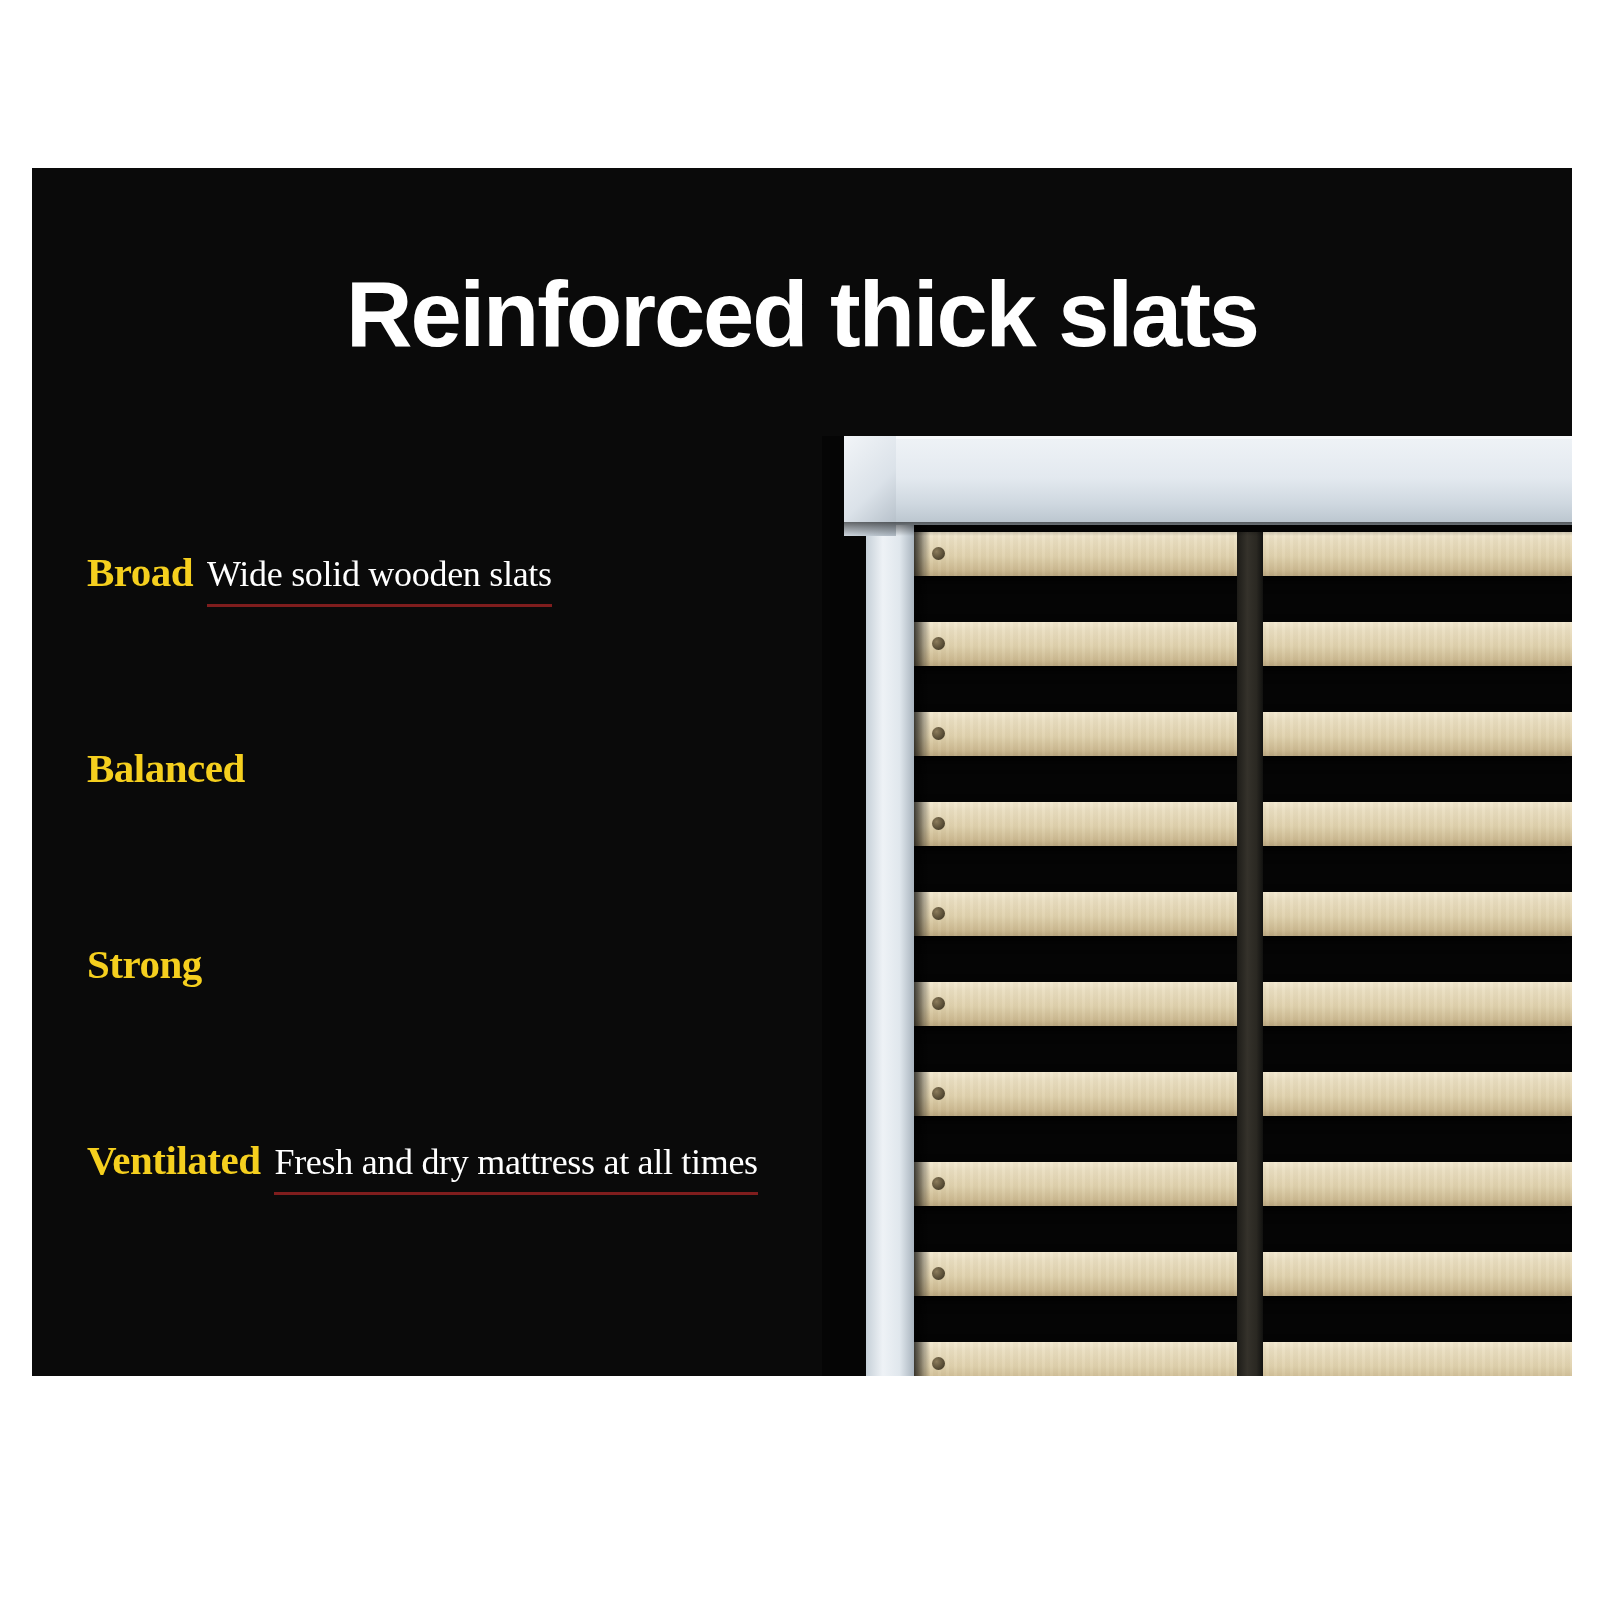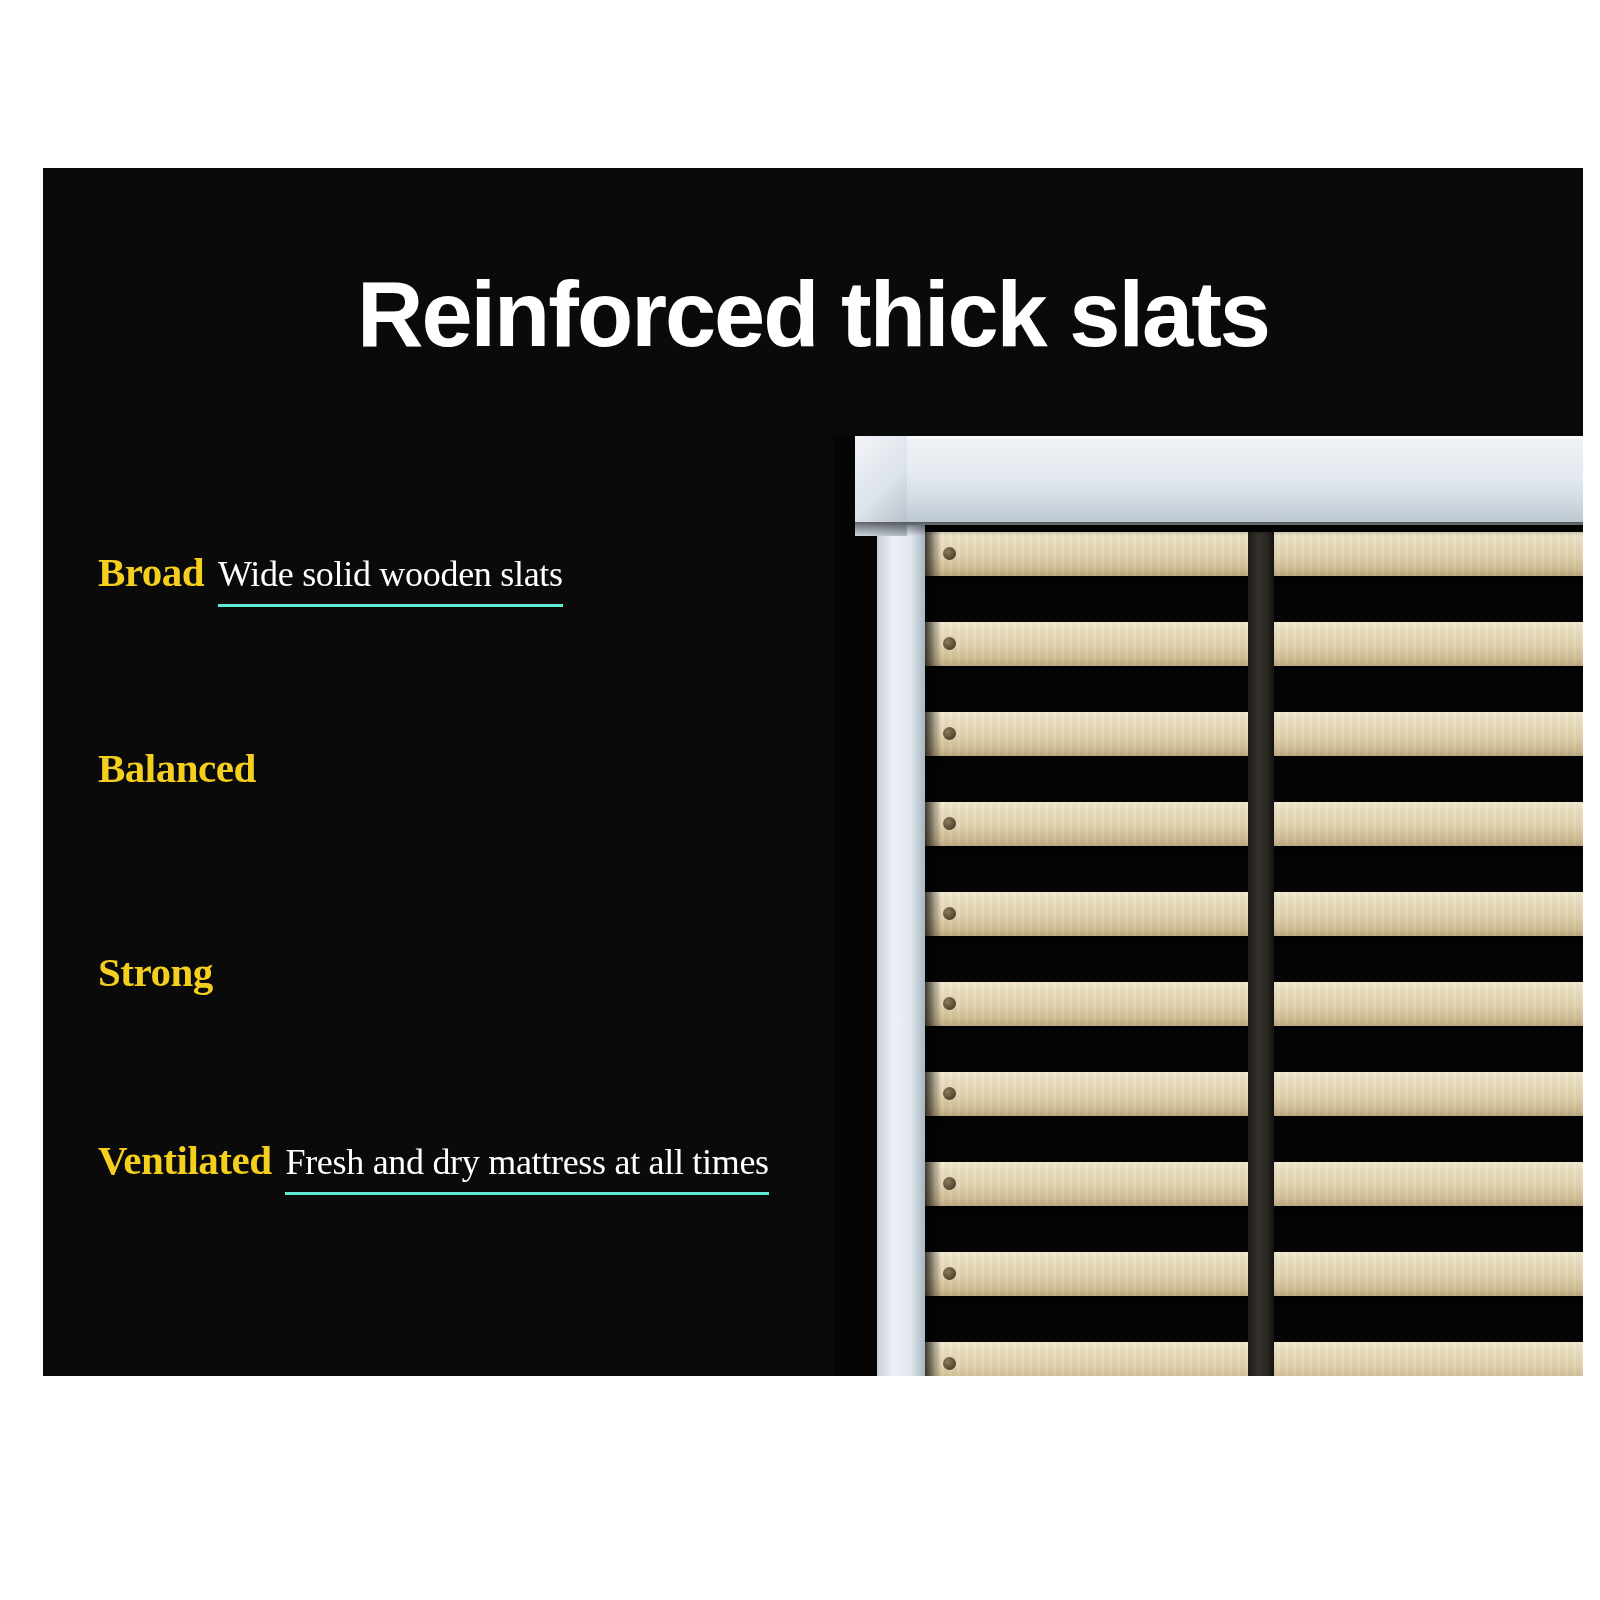--- a/index.html
+++ b/index.html
@@ -18,21 +18,21 @@
   #page {
     position: relative;
     width: 1600px;
     height: 1600px;
     background: #ffffff;
   }
 
   
   #panel {
     position: absolute;
-    left: 43px;
+    left: 32px;
     top: 168px;
     width: 1540px;
     height: 1208px;
     background: #0a0a0a;
     overflow: hidden;
   }
 
   
   #headline {
     position: absolute;
@@ -64,21 +64,21 @@
     font-family: Liberation Serif, serif;
   }
   .feature-term {
     color: #f5cf1e;
     font-size: 41px;
     font-weight: bold;
     letter-spacing: -0.5px;
   }
   .feature-desc-wrap {
     margin-left: 14px;
-    border-bottom: 3px solid #5eead4;
+    border-bottom: 3px solid #7f1d1d;
     padding-bottom: 9px;
   }
   .feature-desc {
     color: #ffffff;
     font-size: 36px;
     font-weight: normal;
     letter-spacing: -0.3px;
   }
 
   
@@ -219,21 +219,21 @@
         <span class="feature-term">Broad</span>
         <span class="feature-desc-wrap">
           <span class="feature-desc">Wide solid wooden slats</span>
         </span>
       </div>
 
       <div class="feature" style="top:196px;">
         <span class="feature-term">Balanced</span>
       </div>
 
-      <div class="feature" style="top:392px;margin-top:8px;">
+      <div class="feature" style="top:392px;">
         <span class="feature-term">Strong</span>
       </div>
 
       <div class="feature" style="top:588px;">
         <span class="feature-term">Ventilated</span>
         <span class="feature-desc-wrap">
           <span class="feature-desc">Fresh and dry mattress at all times</span>
         </span>
       </div>
 

